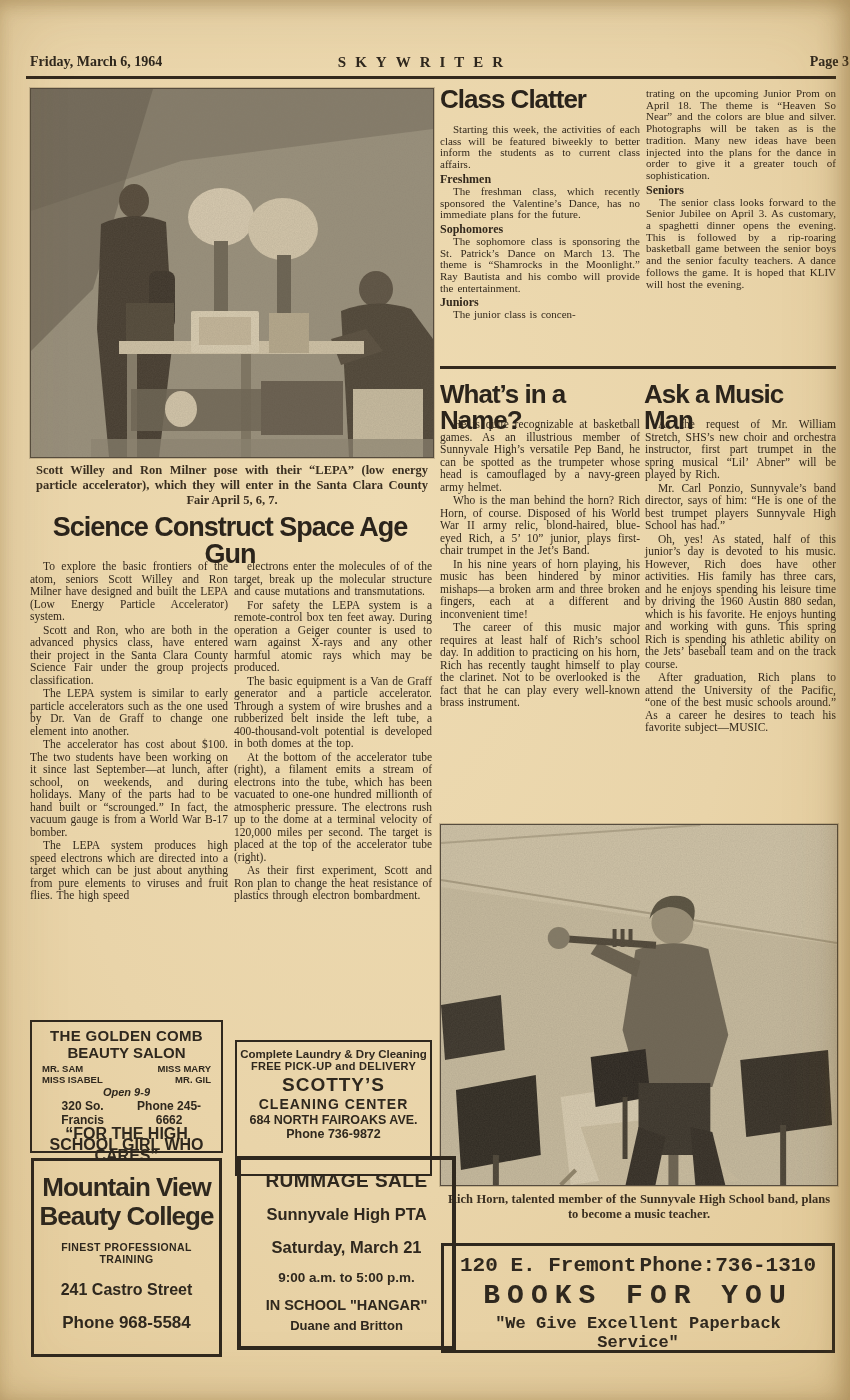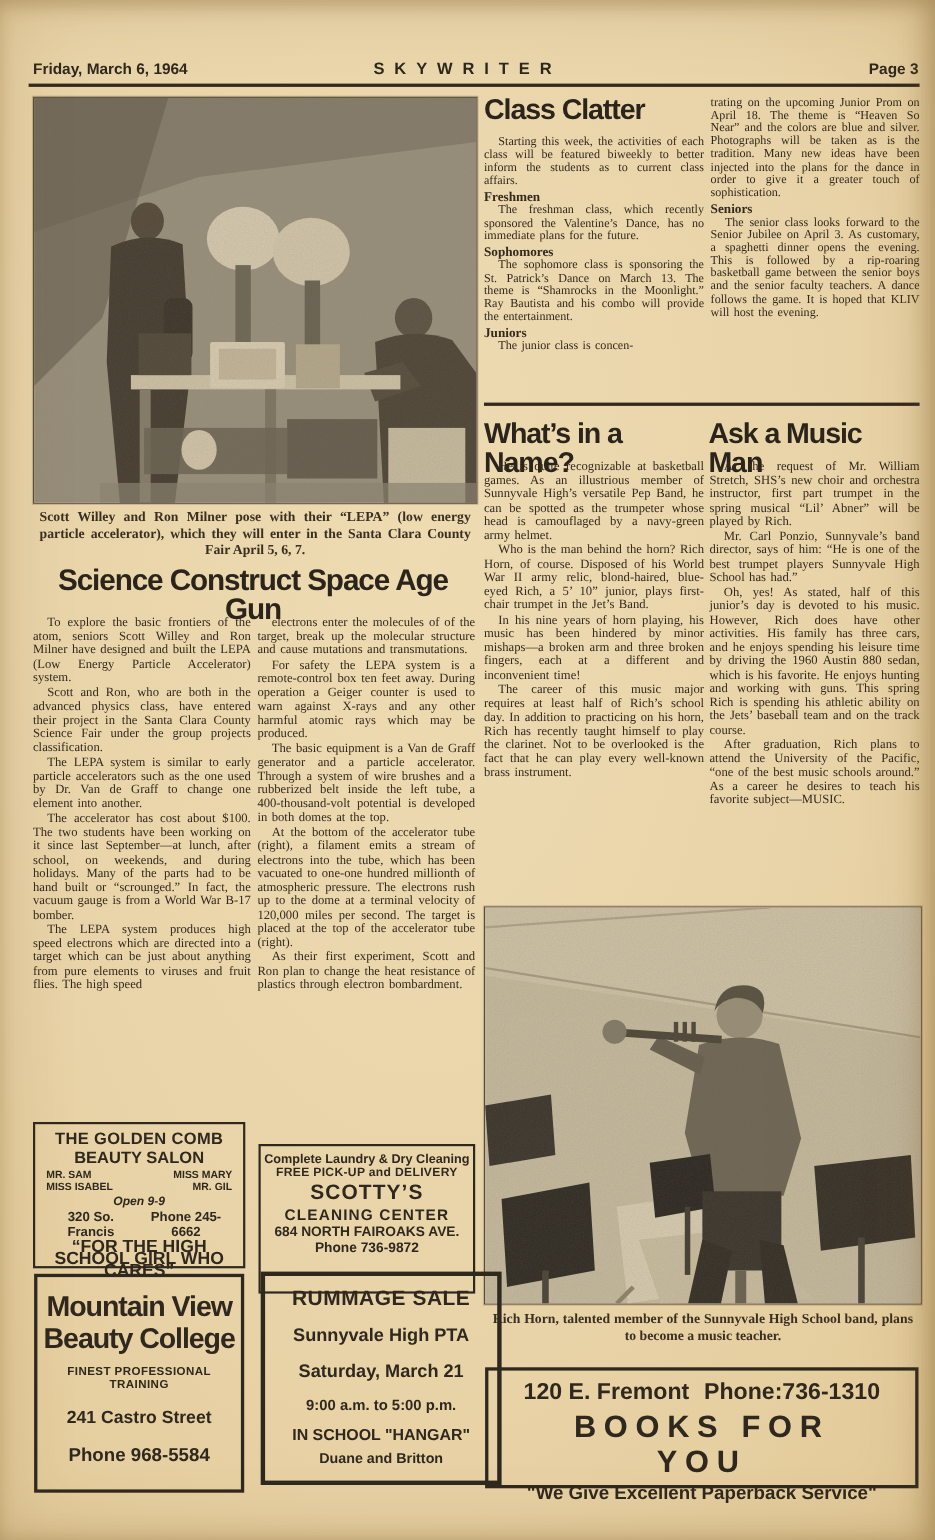--- a/index.html
+++ b/index.html
@@ -10,21 +10,21 @@
     overflow:hidden;
     font-family:"Liberation Serif", serif;
     color:#33291d;
   }
   .page::after{
     content:"";position:absolute;inset:0;pointer-events:none;
     box-shadow:inset 0 0 70px rgba(120,85,30,.20), inset -10px 0 22px rgba(110,78,28,.28), inset 0 6px 14px rgba(120,85,30,.15);
   }
   .abs{position:absolute;}
   
-  .hdr{font-family:Liberation Sans, sans-serif;font-weight:bold;font-size:14px;color:#2f281e;}
+  .hdr{font-family:Liberation Serif, serif;font-weight:bold;font-size:14px;color:#2f281e;}
   .masthead{left:0;right:0;top:54px;text-align:center;letter-spacing:9px;font-size:15px;}
   .hdr-rule{left:26px;right:14px;top:76px;height:3px;background:#33291d;}
   
   .photo{border:1px solid #564c3e;box-shadow:0 0 0 1px rgba(90,75,50,.25);}
   .photo svg{display:block;width:100%;height:100%;}
   
   .caption{font-weight:bold;font-size:12.5px;line-height:15px;text-align:justify;text-align-last:center;color:#3a2f21;}
   
   .headline{font-family:"Liberation Sans",sans-serif;font-weight:bold;color:#2b241b;letter-spacing:-0.5px;}
   .headline-main{font-size:27px;line-height:1;text-align:center;letter-spacing:-1px;}
@@ -40,21 +40,21 @@
   .b{font-weight:bold;}
   .row{display:flex;justify-content:space-between;}
 </style>
 </head>
 <body>
 
 <div class="page">
 
   <div class="abs hdr" style="left:30px;top:54px;">Friday, March 6, 1964</div>
   <div class="abs hdr masthead">SKYWRITER</div>
-  <div class="abs hdr" style="right:15px;top:54px;">Page 3</div>
+  <div class="abs hdr" style="right:1px;top:54px;">Page 3</div>
   <div class="abs hdr-rule"></div>
 
   <div class="abs photo" style="left:30px;top:88px;width:402px;height:368px;">
     <svg viewBox="0 0 402 368" preserveAspectRatio="none" aria-hidden="true">
       <defs>
         <filter id="g1">
             <feTurbulence type="fractalNoise" baseFrequency="0.85" numOctaves="2"></feTurbulence>
         <feColorMatrix type="matrix" values="0 0 0 0 0.22 0 0 0 0 0.19 0 0 0 0 0.14 0 0 0 0.4 0"></feColorMatrix>
           </filter>
       </defs>
@@ -216,21 +216,21 @@
 
   <div class="abs ad" style="left:237px;top:1156px;width:219px;height:194px;border-width:4px;padding:10px 2px;">
     <div class="b" style="font-size:19px;letter-spacing:.5px;">RUMMAGE SALE</div>
     <div class="b" style="font-size:16.5px;margin-top:13px;">Sunnyvale High PTA</div>
     <div class="b" style="font-size:16.5px;margin-top:14px;">Saturday, March 21</div>
     <div class="b" style="font-size:13.5px;margin-top:13px;">9:00 a.m. to 5:00 p.m.</div>
     <div class="b" style="font-size:14.5px;margin-top:12px;">IN SCHOOL "HANGAR"</div>
     <div class="b" style="font-size:13px;margin-top:5px;">Duane and Britton</div>
   </div>
 
-  <div class="abs ad" style="left:441px;top:1243px;width:394px;height:110px;border-width:3px;padding:8px 32px;">
+  <div class="abs ad" style="left:441px;top:1243px;width:394px;height:110px;border-width:3px;padding:8px 16px;font-family:Liberation Mono, monospace;">
     <div class="row b" style="font-size:21px;">
       <span>120 E. Fremont</span>
       <span>Phone:736-1310</span>
     </div>
     <div class="b" style="font-size:28px;letter-spacing:7px;margin-top:3px;">BOOKS FOR YOU</div>
     <div class="b" style="font-size:17px;margin-top:3px;">"We Give Excellent Paperback Service"</div>
   </div>
 
 </div>
 

